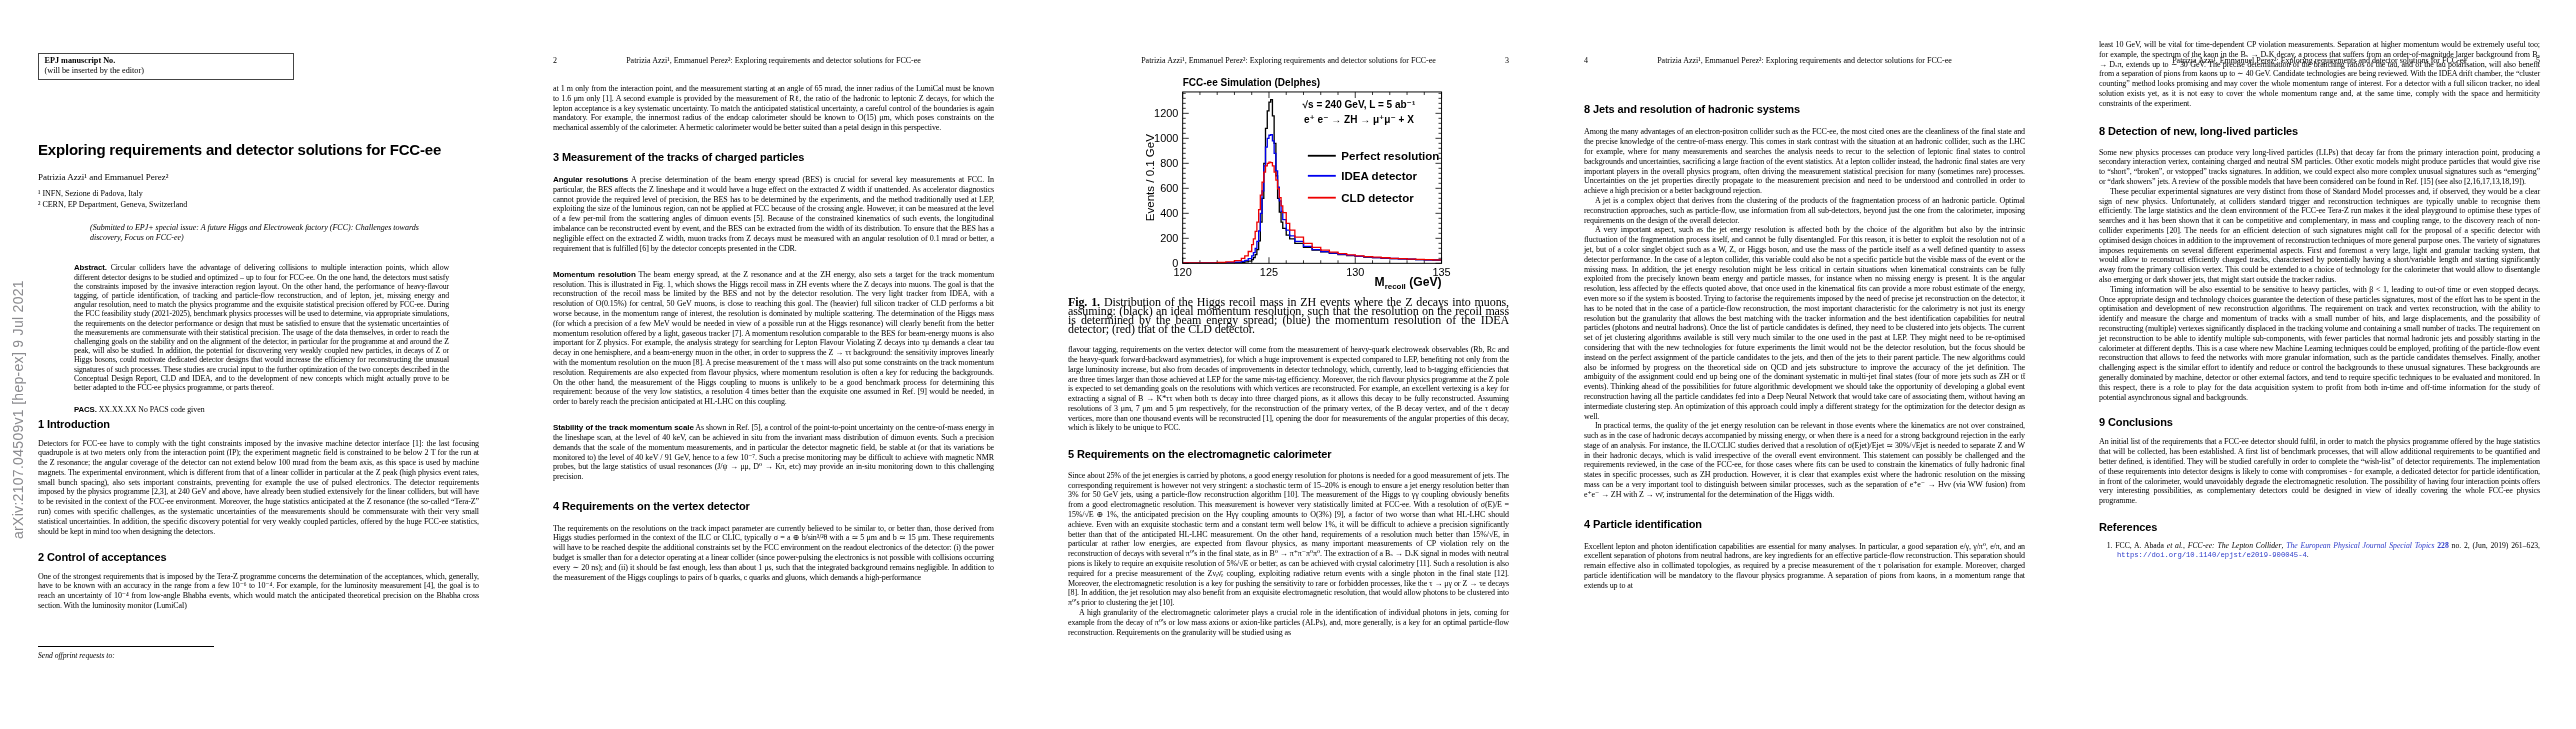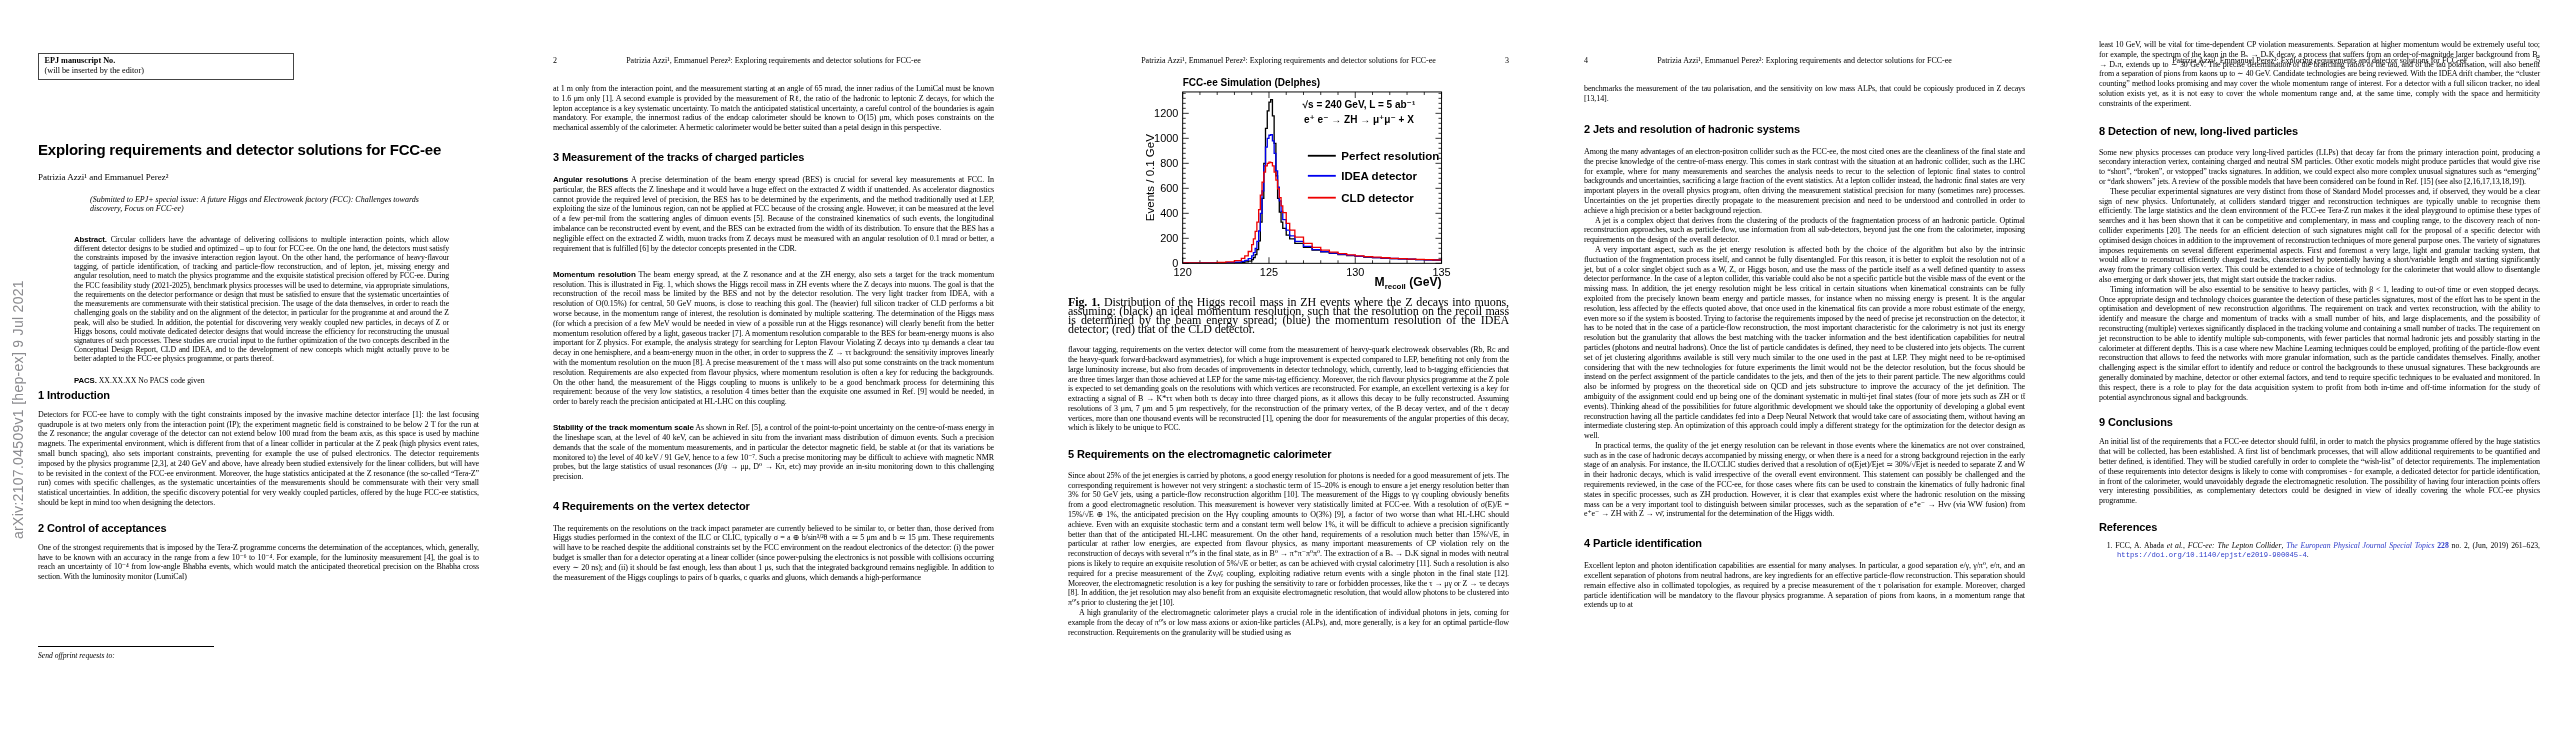--- a/index.html
+++ b/index.html
@@ -52,20 +52,24 @@
 
   <div class="page" style="left:0px;">
     <div class="watermark">arXiv:2107.04509v1  [hep-ex]  9 Jul 2021</div>
     <div class="content">
       <div class="epj-box">
         <div class="b1">EPJ manuscript No.</div>
         <div>(will be inserted by the editor)</div>
       </div>
       <div class="paper-title">Exploring requirements and detector solutions for FCC-ee</div>
       <div class="authors">Patrizia Azzi¹ and Emmanuel Perez²</div>
+      <div class="affils">
+        <div>¹  INFN, Sezione di Padova, Italy</div>
+        <div>²  CERN, EP Department, Geneva, Switzerland</div>
+      </div>
       <div class="submitted">(Submitted to EPJ+ special issue: A future Higgs and Electroweak factory (FCC): Challenges towards discovery, Focus on FCC-ee)</div>
       <div class="abstract"><span class="runin">Abstract.</span><span> Circular colliders have the advantage of delivering collisions to multiple interaction points, which allow different detector designs to be studied and optimized – up to four for FCC-ee. On the one hand, the detectors must satisfy the constraints imposed by the invasive interaction region layout. On the other hand, the performance of heavy-flavour tagging, of particle identification, of tracking and particle-flow reconstruction, and of lepton, jet, missing energy and angular resolution, need to match the physics programme and the exquisite statistical precision offered by FCC-ee. During the FCC feasibility study (2021-2025), benchmark physics processes will be used to determine, via appropriate simulations, the requirements on the detector performance or design that must be satisfied to ensure that the systematic uncertainties of the measurements are commensurate with their statistical precision. The usage of the data themselves, in order to reach the challenging goals on the stability and on the alignment of the detector, in particular for the programme at and around the Z peak, will also be studied. In addition, the potential for discovering very weakly coupled new particles, in decays of Z or Higgs bosons, could motivate dedicated detector designs that would increase the efficiency for reconstructing the unusual signatures of such processes. These studies are crucial input to the further optimization of the two concepts described in the Conceptual Design Report, CLD and IDEA, and to the development of new concepts which might actually prove to be better adapted to the FCC-ee physics programme, or parts thereof.</span></div>
       <div class="pacs"><span class="runin">PACS.</span><span> XX.XX.XX  No PACS code given</span></div>
       <div class="sec-h" style="margin-top:4px;">1 Introduction</div>
       <div class="body-par" style="margin-top:8.5px;">Detectors for FCC-ee have to comply with the tight constraints imposed by the invasive machine detector interface [1]: the last focusing quadrupole is at two meters only from the interaction point (IP); the experiment magnetic field is constrained to be below 2 T for the run at the Z resonance; the angular coverage of the detector can not extend below 100 mrad from the beam axis, as this space is used by machine magnets. The experimental environment, which is different from that of a linear collider in particular at the Z peak (high physics event rates, small bunch spacing), also sets important constraints, preventing for example the use of pulsed electronics. The detector requirements imposed by the physics programme [2,3], at 240 GeV and above, have already been studied extensively for the linear colliders, but will have to be revisited in the context of the FCC-ee environment. Moreover, the huge statistics anticipated at the Z resonance (the so-called “Tera-Z” run) comes with specific challenges, as the systematic uncertainties of the measurements should be commensurate with their very small statistical uncertainties. In addition, the specific discovery potential for very weakly coupled particles, offered by the huge FCC-ee statistics, should be kept in mind too when designing the detectors.</div>
       <div class="sec-h" style="margin-top:14.6px;">2 Control of acceptances</div>
       <div class="body-par" style="margin-top:8.5px;">One of the strongest requirements that is imposed by the Tera-Z programme concerns the determination of the acceptances, which, generally, have to be known with an accuracy in the range from a few 10⁻⁶ to 10⁻⁴. For example, for the luminosity measurement [4], the goal is to reach an uncertainty of 10⁻⁴ from low-angle Bhabha events, which would match the anticipated theoretical precision on the Bhabha cross section. With the luminosity monitor (LumiCal)</div>
     </div>
     <div class="footnote">
       <div class="rule"></div>
@@ -249,22 +253,21 @@
       </div>
     </div>
   </div>
 
   <div class="page" style="left:1546px;">
     <div class="runhead">
       <span class="pn-left">4</span>
       <span class="rtitle">Patrizia Azzi¹, Emmanuel Perez²: Exploring requirements and detector solutions for FCC-ee</span>
     </div>
     <div class="content" style="padding-top:84px;">
-      <div class="body-par">benchmarks the measurement of the tau polarisation, and the sensitivity on low mass ALPs, that could be copiously produced in Z decays [13,14].</div>
-      <div class="sec-h" style="margin-top:19.4px;">2 Jets and resolution of hadronic systems</div>
+      <div class="sec-h" style="margin-top:19.4px;">8 Jets and resolution of hadronic systems</div>
       <div class="body-par" style="margin-top:12px;">
         <p>Among the many advantages of an electron-positron collider such as the FCC-ee, the most cited ones are the cleanliness of the final state and the precise knowledge of the centre-of-mass energy. This comes in stark contrast with the situation at an hadronic collider, such as the LHC for example, where for many measurements and searches the analysis needs to recur to the selection of leptonic final states to control backgrounds and uncertainties, sacrificing a large fraction of the event statistics. At a lepton collider instead, the hadronic final states are very important players in the overall physics program, often driving the measurement statistical precision for many (sometimes rare) processes. Uncertainties on the jet properties directly propagate to the measurement precision and need to be understood and controlled in order to achieve a high precision or a better background rejection.</p>
         <p class="ind">A jet is a complex object that derives from the clustering of the products of the fragmentation process of an hadronic particle. Optimal reconstruction approaches, such as particle-flow, use information from all sub-detectors, beyond just the one from the calorimeter, imposing requirements on the design of the overall detector.</p>
         <p class="ind">A very important aspect, such as the jet energy resolution is affected both by the choice of the algorithm but also by the intrinsic fluctuation of the fragmentation process itself, and cannot be fully disentangled. For this reason, it is better to exploit the resolution not of a jet, but of a color singlet object such as a W, Z, or Higgs boson, and use the mass of the particle itself as a well defined quantity to assess detector performance. In the case of a lepton collider, this variable could also be not a specific particle but the visible mass of the event or the missing mass. In addition, the jet energy resolution might be less critical in certain situations when kinematical constraints can be fully exploited from the precisely known beam energy and particle masses, for instance when no missing energy is present. It is the angular resolution, less affected by the effects quoted above, that once used in the kinematical fits can provide a more robust estimate of the energy, even more so if the system is boosted. Trying to factorise the requirements imposed by the need of precise jet reconstruction on the detector, it has to be noted that in the case of a particle-flow reconstruction, the most important characteristic for the calorimetry is not just its energy resolution but the granularity that allows the best matching with the tracker information and the best identification capabilities for neutral particles (photons and neutral hadrons). Once the list of particle candidates is defined, they need to be clustered into jets objects. The current set of jet clustering algorithms available is still very much similar to the one used in the past at LEP. They might need to be re-optimised considering that with the new technologies for future experiments the limit would not be the detector resolution, but the focus should be instead on the perfect assignment of the particle candidates to the jets, and then of the jets to their parent particle. The new algorithms could also be informed by progress on the theoretical side on QCD and jets substructure to improve the accuracy of the jet definition. The ambiguity of the assignment could end up being one of the dominant systematic in multi-jet final states (four of more jets such as ZH or tt̄ events). Thinking ahead of the possibilities for future algorithmic development we should take the opportunity of developing a global event reconstruction having all the particle candidates fed into a Deep Neural Network that would take care of associating them, without having an intermediate clustering step. An optimization of this approach could imply a different strategy for the optimization for the detector design as well.</p>
         <p class="ind">In practical terms, the quality of the jet energy resolution can be relevant in those events where the kinematics are not over constrained, such as in the case of hadronic decays accompanied by missing energy, or when there is a need for a strong background rejection in the early stage of an analysis. For instance, the ILC/CLIC studies derived that a resolution of σ(Ejet)/Ejet ≃ 30%/√Ejet is needed to separate Z and W in their hadronic decays, which is valid irrespective of the overall event environment. This statement can possibly be challenged and the requirements reviewed, in the case of the FCC-ee, for those cases where fits can be used to constrain the kinematics of fully hadronic final states in specific processes, such as ZH production. However, it is clear that examples exist where the hadronic resolution on the missing mass can be a very important tool to distinguish between similar processes, such as the separation of e⁺e⁻ → Hνν (via WW fusion) from e⁺e⁻ → ZH with Z → νν̄, instrumental for the determination of the Higgs width.</p>
       </div>
       <div class="sec-h" style="margin-top:18px;">4 Particle identification</div>
       <div class="body-par" style="margin-top:12px;">Excellent lepton and photon identification capabilities are essential for many analyses. In particular, a good separation e/γ, γ/π⁰, e/π, and an excellent separation of photons from neutral hadrons, are key ingredients for an effective particle-flow reconstruction. This separation should remain effective also in collimated topologies, as required by a precise measurement of the τ polarisation for example. Moreover, charged particle identification will be mandatory to the flavour physics programme. A separation of pions from kaons, in a momentum range that extends up to at</div>
     </div>
   </div>

